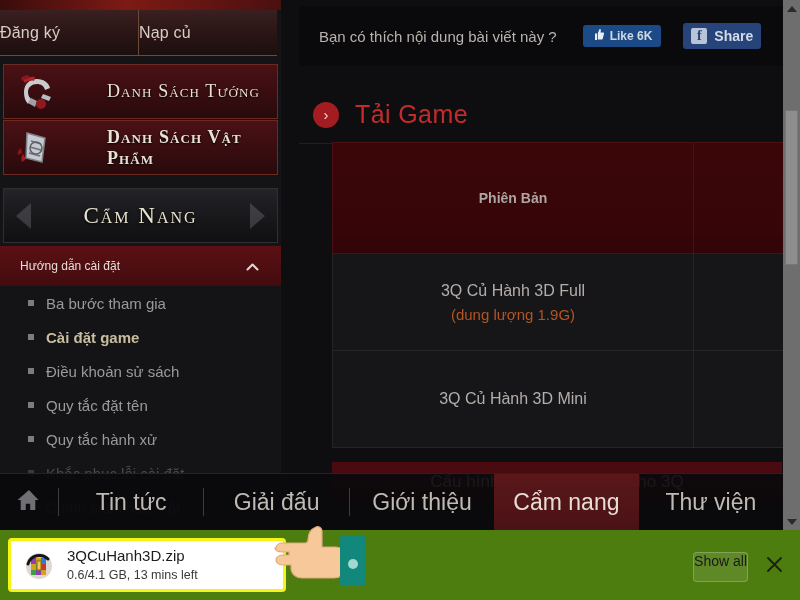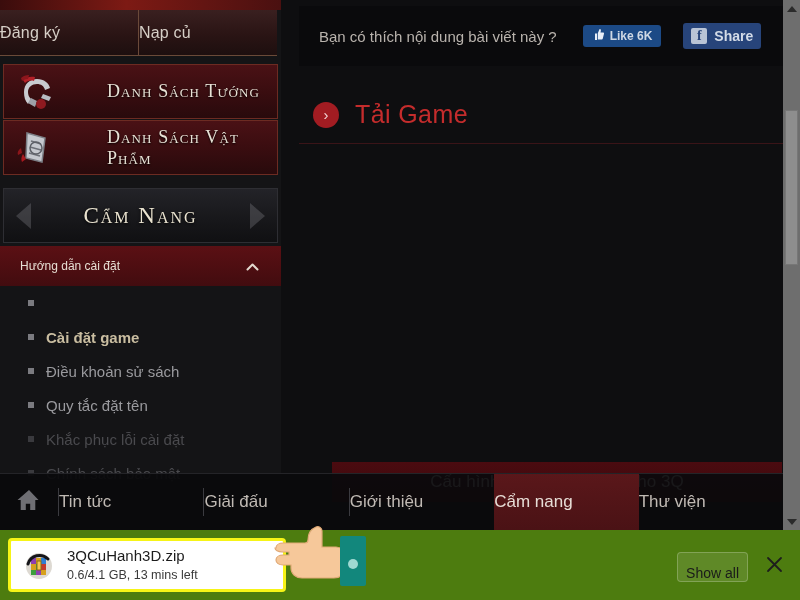--- a/index.html
+++ b/index.html
@@ -85,21 +85,21 @@
   .sb-bigbtn .lbl {
     color: #e8e2d6;
     font-family: "Liberation Serif", serif;
     font-size: 18px;
     font-variant: small-caps;
     letter-spacing: 1.1px;
     text-shadow: 0 1px 2px #000;
     margin-left: 43px;
   }
   #btn-tuong { top: 64px; }
-  #btn-vatpham { top: 120px; }
+  #btn-vatpham { top: 120px; font-weight: bold; }
 
   .sb-camnang {
     position: absolute;
     left: 3px; top: 188px;
     width: 275px; height: 55px;
     background: linear-gradient(180deg,#232328 0%,#17171a 60%,#101012 100%);
     border: 1px solid #2e2e33;
     box-sizing: border-box;
     display: flex; align-items: center; justify-content: center;
     position: absolute;
@@ -342,23 +342,23 @@
     flex: 0 0 auto;
   }
   .sitenav .sep {
     width: 1px;
     margin: 14px 0;
     background: #3b3b40;
     flex: 0 0 auto;
   }
   .sitenav .tab {
     flex: 1 1 0;
-    display: flex; align-items: center; justify-content: flex-start;
+    display: flex; align-items: center; justify-content: center;
     color: #c0bab4;
-    font-size: 17px;
+    font-size: 23px;
     white-space: nowrap;
   }
   .sitenav .tab.active {
     background: linear-gradient(180deg,#5a171a 0%,#4a1215 100%);
     color: #e7ddd6;
   }
 
   
   .shelf {
     position: absolute;
@@ -400,27 +400,27 @@
     color: #3a3a3a;
     font-size: 12.5px;
     line-height: 17px;
     margin-top: 2px;
     white-space: nowrap;
   }
   .showall {
     position: absolute;
     right: 52px; top: 22px;
     height: 28px;
-    padding: 0 8px;
+    padding: 0 0;
     background: rgba(255,255,255,.10);
     border: 1px solid rgba(255,255,255,.22);
     border-radius: 4px;
     color: #1a1a1a;
     font-size: 14px;
-    display: flex; align-items: flex-end;
+    display: flex; align-items: flex-start;
   }
   .closex {
     position: absolute;
     right: 14px; top: 24px;
     width: 24px; height: 24px;
     display: flex; align-items: center; justify-content: center;
   }
 
   
   .hand {
@@ -487,32 +487,37 @@
         <span class="chev">
           <svg width="13" height="13" viewBox="0 0 13 13">
             <path d="M1.5 8.5L6.5 3.5L11.5 8.5" stroke="#e3d9cf" stroke-width="2" fill="none" stroke-linecap="round" stroke-linejoin="round"></path>
           </svg>
         </span>
       </div>
 
       <div class="sb-list">
         <div class="row">
           <span class="bullet"></span>
+          <span class="txt">Ba bước tham gia</span>
         </div>
         <div class="row active">
           <span class="bullet"></span>
           <span class="txt">Cài đặt game</span>
         </div>
         <div class="row">
           <span class="bullet"></span>
           <span class="txt">Điều khoản sử sách</span>
         </div>
         <div class="row">
           <span class="bullet"></span>
           <span class="txt">Quy tắc đặt tên</span>
+        </div>
+        <div class="row">
+          <span class="bullet"></span>
+          <span class="txt">Quy tắc hành xử</span>
         </div>
         <div class="row dim">
           <span class="bullet"></span>
           <span class="txt">Khắc phục lỗi cài đặt</span>
         </div>
         <div class="row dim">
           <span class="bullet"></span>
           <span class="txt">Chính sách bảo mật</span>
         </div>
       </div>
@@ -535,20 +540,43 @@
           <span>Share</span>
         </span>
       </div>
 
       <div class="sec-head">
         <span class="dot">›</span>
         <span class="t">Tải Game</span>
       </div>
     </div>
 
+    <table class="dl-table">
+      <thead>
+        <tr>
+          <th class="col-a">Phiên Bản</th>
+          <th class="col-b"></th>
+        </tr>
+      </thead>
+      <tbody>
+        <tr>
+          <td class="col-a">
+            <span>3Q Củ Hành 3D Full</span>
+            <span class="sz">(dung lượng 1.9G)</span>
+          </td>
+          <td class="col-b"></td>
+        </tr>
+        <tr>
+          <td class="col-a">
+            <span>3Q Củ Hành 3D Mini</span>
+          </td>
+          <td class="col-b"></td>
+        </tr>
+      </tbody>
+    </table>
 
     <div class="req-banner">Cấu hình tối thiểu/đề nghị cho 3Q</div>
 
     <div class="sitenav">
       <div class="home">
         <span>
           <svg width="26" height="24" viewBox="0 0 26 24">
             <path d="M13 2L1.5 12h3.2v10h5.1v-6.2h4.4V22h5.1V12h3.2z" fill="#6f6f74"></path>
           </svg>
         </span>

